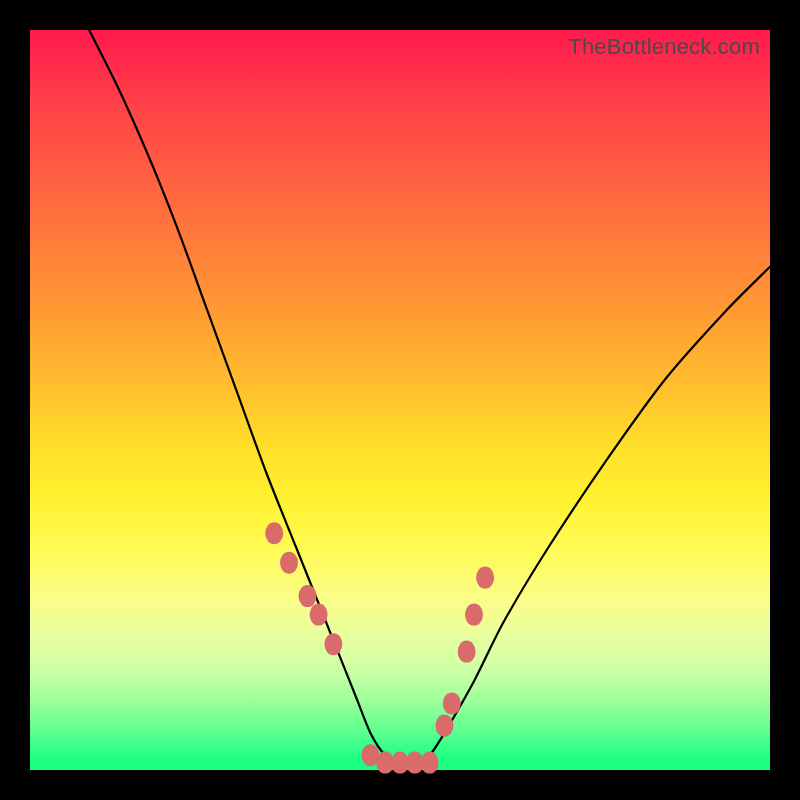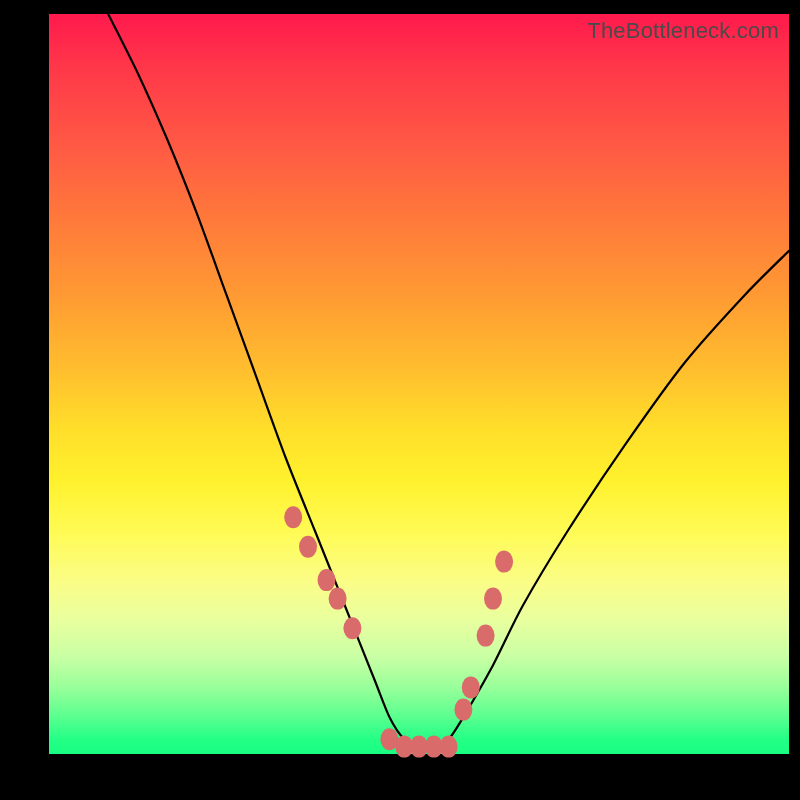--- a/index.html
+++ b/index.html
@@ -13,21 +13,21 @@
   }
   .frame {
     position: relative;
     width: 800px;
     height: 800px;
     background: #000;
   }
   .plot-area {
     position: absolute;
     left: 30px;
-    top: 14px;
+    top: 30px;
     width: 740px;
     height: 740px;
     
     background: linear-gradient(to bottom,
       #ff1a4d 0%,
       #ff3a49 8%,
       #ff5a44 18%,
       #ff7a3a 28%,
       #ff9a33 38%,
       #ffbe2e 48%,
@@ -35,21 +35,20 @@
       #fff12d 63%,
       #fffb55 70%,
       #fafd88 77%,
       #e8ff9f 82%,
       #c8ffa4 87%,
       #98ff9a 91%,
       #5aff8f 95%,
       #24ff86 98%,
       #18ff82 100%
     );
-    margin-left: 19px;
   }
   .watermark {
     position: absolute;
     top: 4px;
     right: 10px;
     color: #4a4a4a;
     font-size: 22px;
     font-weight: 500;
     letter-spacing: 0.2px;
     user-select: none;

